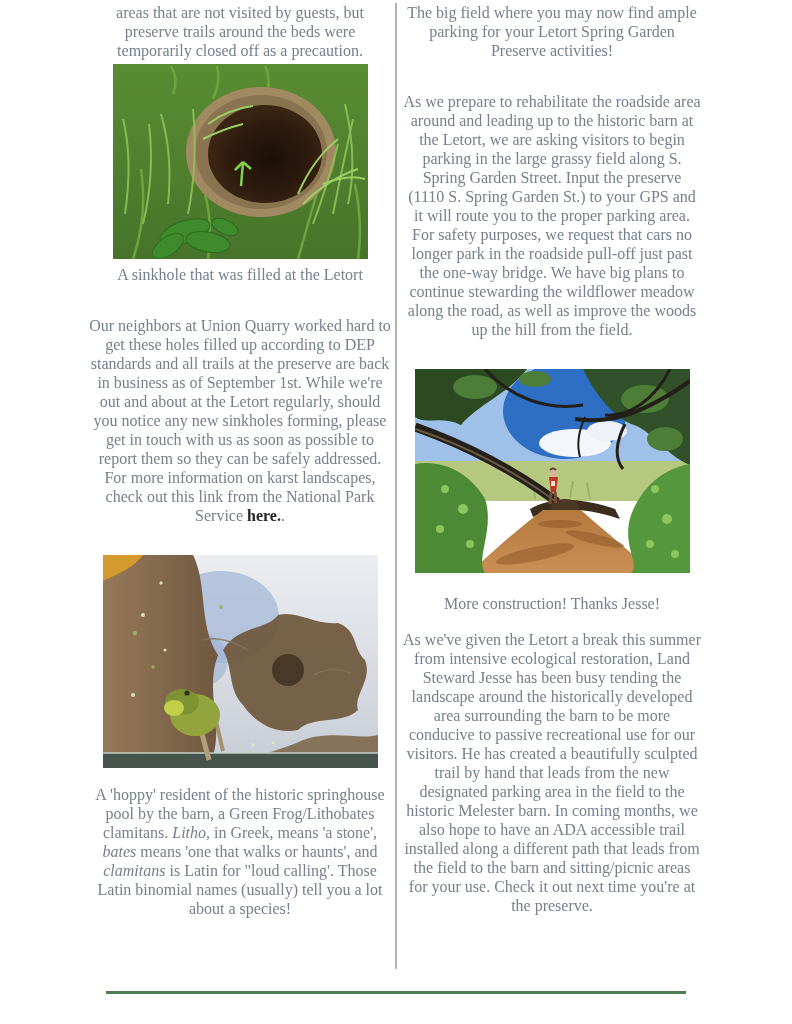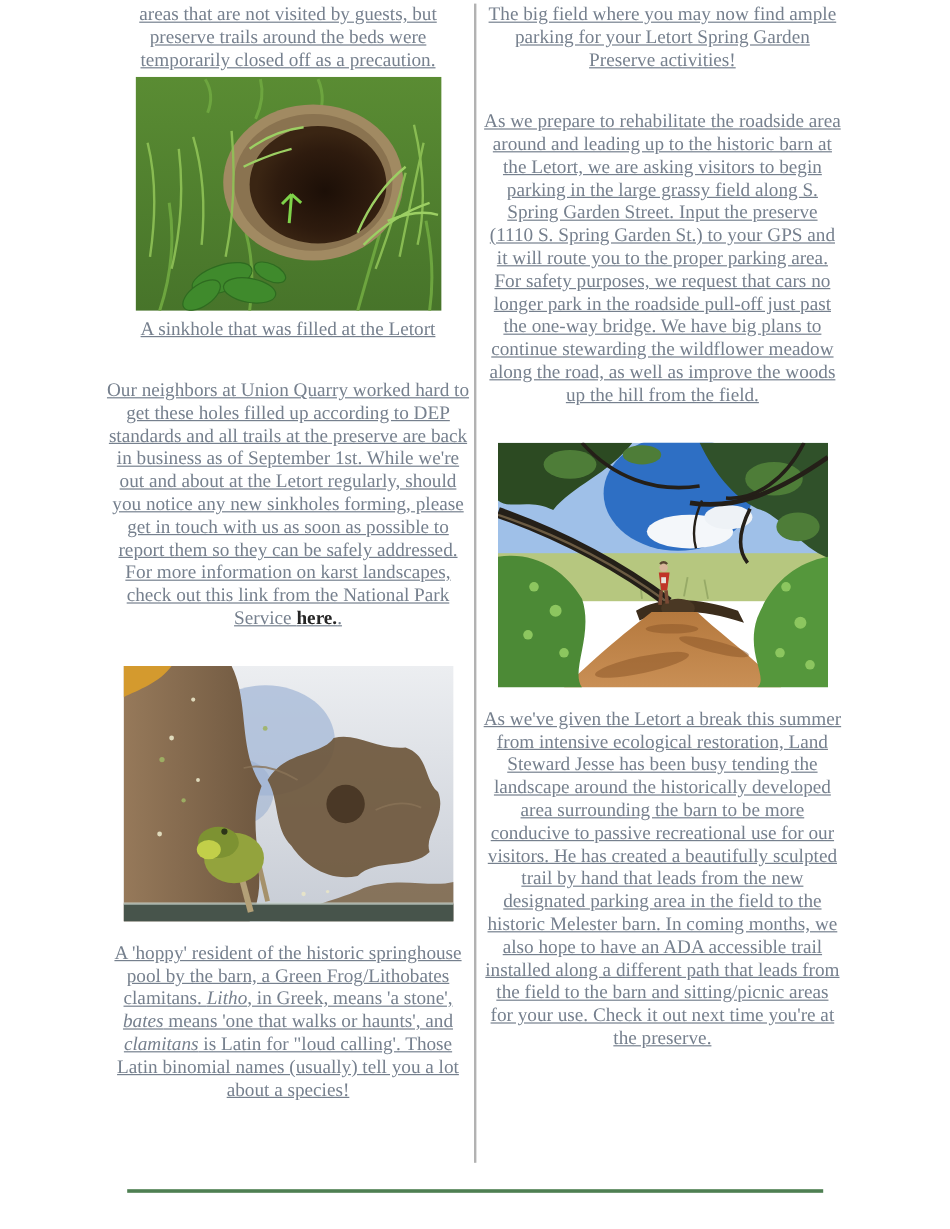--- a/index.html
+++ b/index.html
@@ -10,21 +10,21 @@
     --bg:#FFFFFF;
   }
   *{box-sizing:border-box;}
   html,body{margin:0;padding:0;}
   body{
     width:792px;height:1024px;background:var(--bg);
     font-family:"Liberation Serif", serif;
     color:var(--text-color);
     overflow:hidden;
   }
-  .wrap{width:622px;margin:0 auto;padding-top:3px;position:relative;text-decoration:underline;}
+  .wrap{width:622px;margin:0 auto;padding-top:3px;position:relative;}
   .cols{display:flex;align-items:flex-start;}
   .col{width:310px;text-align:center;font-size:16px;line-height:19px;}
   .col-inner-left{width:302px;margin:0 auto;}
   .col-inner-right{width:298px;margin:0 auto;}
   .vdivider{width:2px;height:966px;background:var(--divider-color);flex:none;}
   p{margin:0;}
   .it{font-style:italic;}
   .bd{font-weight:bold;}
   .lnk{color:var(--link-color);font-weight:bold;text-decoration:none;cursor:pointer;}
   .photo{display:block;margin:0 auto;line-height:0;}
@@ -235,20 +235,21 @@
               <circle cx="138" cy="104" r="3.5" fill="#d8b59a"></circle>
               <path d="M135,101 Q138,98 141,101" stroke="#5a4632" stroke-width="2" fill="none"></path>
               <path d="M134,108 L143,108 L141,123 L136,123 Z" fill="#c03527"></path>
               <rect x="136" y="112" width="4" height="5" fill="#e8e3da"></rect>
               <path d="M136,123 L135,135" stroke="#7a4a35" stroke-width="3"></path>
               <path d="M140,123 L141,134" stroke="#7a4a35" stroke-width="3"></path>
             </g>
           </svg>
         </div>
 
+        <p class="cap-trail">More construction! Thanks Jesse!</p>
 
         <p class="para-constr">As we've given the Letort a break this summer from intensive ecological restoration, Land Steward Jesse has been busy tending the landscape around the historically developed area surrounding the barn to be more conducive to passive recreational use for our visitors. He has created a beautifully sculpted trail by hand that leads from the new designated parking area in the field to the historic Melester barn. In coming months, we also hope to have an ADA accessible trail installed along a different path that leads from the field to the barn and sitting/picnic areas for your use. Check it out next time you're at the preserve.</p>
       </div>
     </div>
   </div>
 
   <div class="bottom-rule"></div>
 </div>
 
 </body></html>

